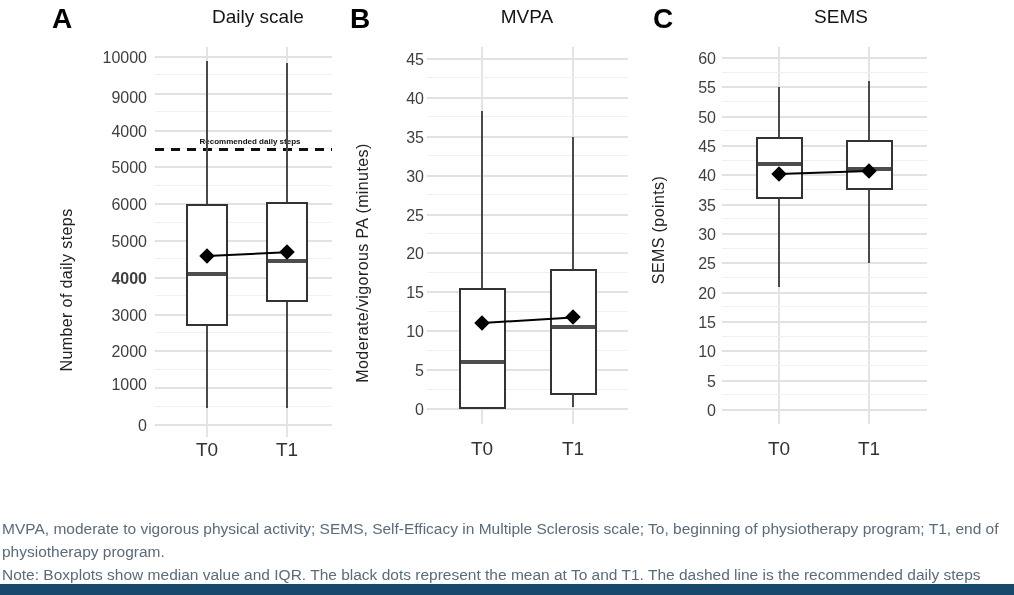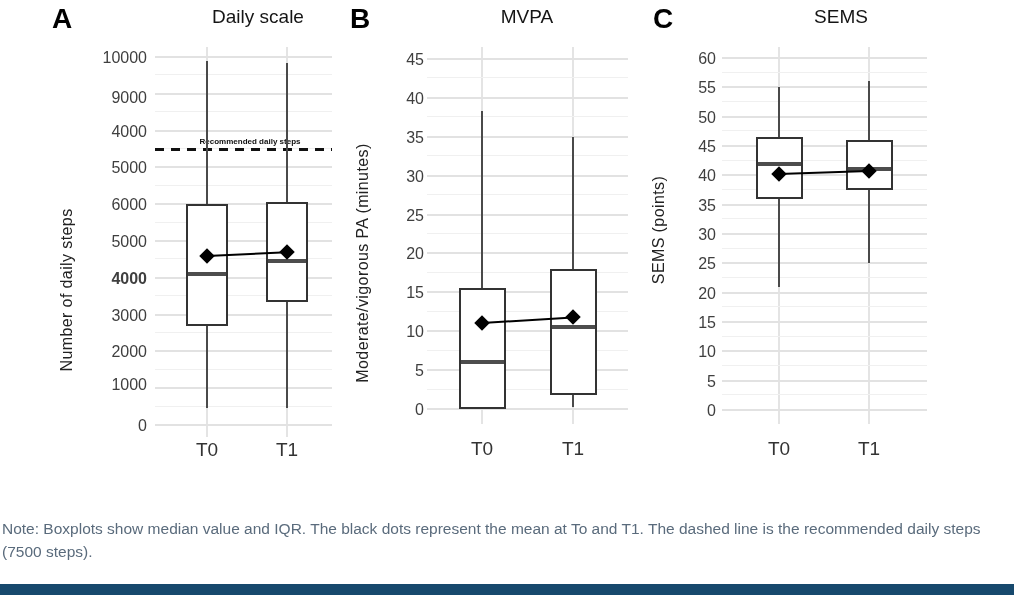--- a/index.html
+++ b/index.html
@@ -70,20 +70,21 @@
 
   <div class="panel-letter" style="left:350px;top:5px;">B</div>
   <div class="panel-title" style="left:527px;top:7px;">MVPA</div>
   <div class="y-axis-title" style="left:363px;top:263px;">Moderate/vigorous PA (minutes)</div>
 
   <div class="panel-letter" style="left:653px;top:5px;">C</div>
   <div class="panel-title" style="left:841px;top:7px;">SEMS</div>
   <div class="y-axis-title" style="left:659px;top:230px;">SEMS (points)</div>
 
   <div id="caption" style="color: rgb(90, 107, 124);">
+    <p>MVPA, moderate to vigorous physical activity; SEMS, Self-Efficacy in Multiple Sclerosis scale; To, beginning of physiotherapy program; T1, end of physiotherapy program.</p>
     <p>Note: Boxplots show median value and IQR. The black dots represent the mean at To and T1. The dashed line is the recommended daily steps (7500 steps).</p>
   </div>
 
   <div id="bottom-bar" style="background: rgb(23, 73, 109);"></div>
 <div class="vgridline" style="left: 206px; top: 47px; height: 390px; position: absolute;"></div>
     <div class="vgridline" style="left: 286px; top: 47px; height: 390px; position: absolute;"></div>
     <div class="gridline-major" style="left: 155px; width: 177px; top: 424px; position: absolute;"></div>
     <div class="gridline-minor" style="left: 155px; width: 177px; top: 405.6px; position: absolute;"></div>
     <div class="gridline-major" style="left: 155px; width: 177px; top: 387.2px; position: absolute;"></div>
     <div class="gridline-minor" style="left: 155px; width: 177px; top: 368.8px; position: absolute;"></div>

